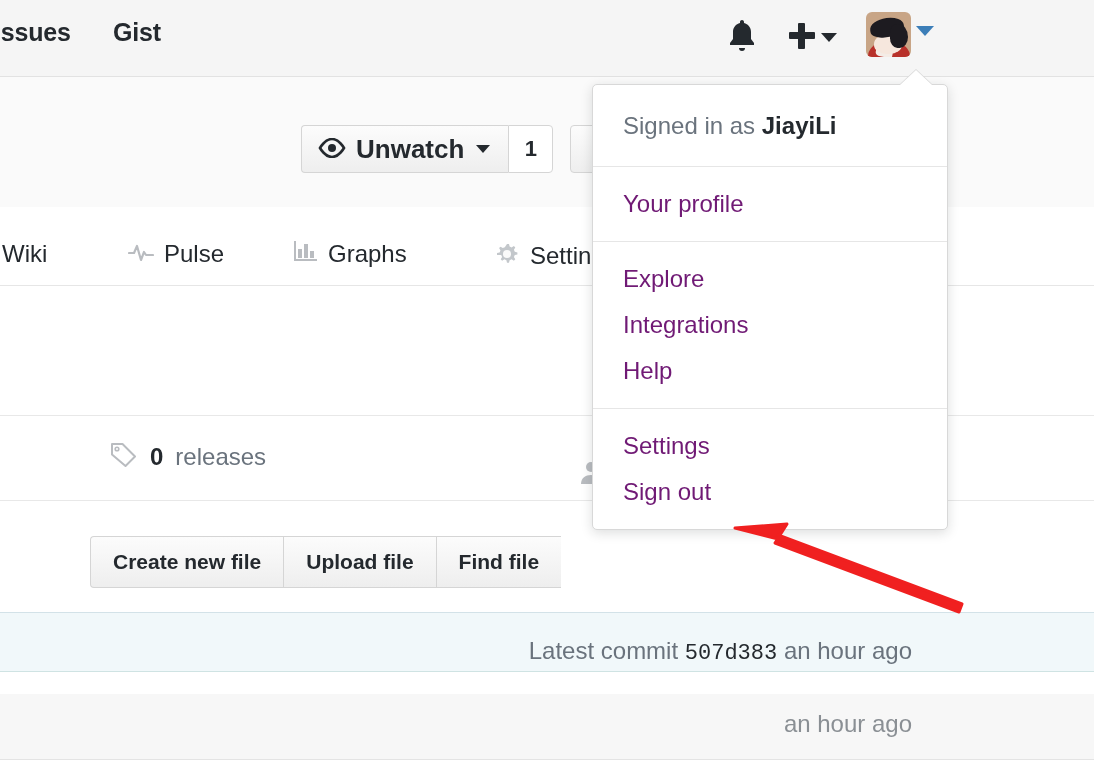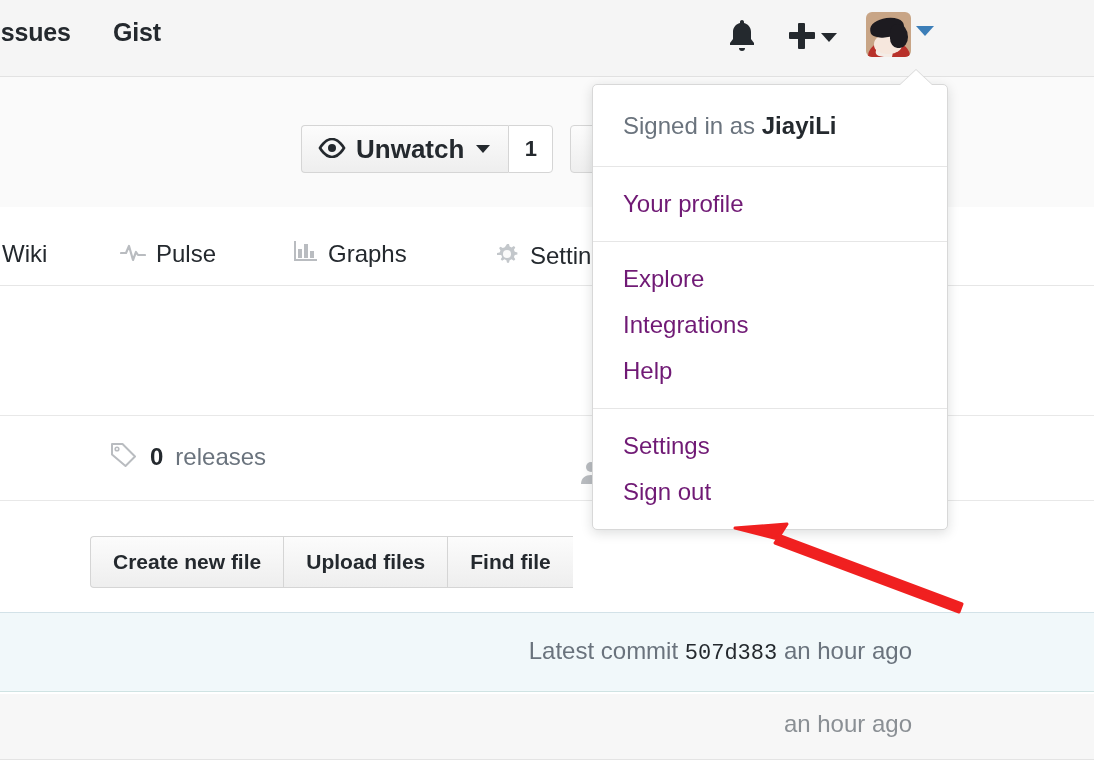--- a/index.html
+++ b/index.html
@@ -107,21 +107,21 @@
   #repo-tabs {
     position: absolute; left: 0; top: 153px; width: 1094px; height: 56px;
     border-bottom: 1px solid #e6e6e6;
   }
   .repo-tab {
     position: absolute; top: 10px;
     display: flex; align-items: center; gap: 10px;
     font-size: 24px; color: #24292e; white-space: nowrap; cursor: pointer;
   }
   #tab-wiki     { left: 2px; }
-  #tab-pulse    { left: 120px; }
+  #tab-pulse    { left: 128px; }
   #tab-graphs   { left: 294px; }
   #tab-settings { left: 494px; }
 
   
   #content-white { position: absolute; left: 0; top: 209px; width: 1094px; height: 130px; background: #fff; border-bottom: 1px solid #e8e8e8; }
 
   
   #releases-row {
     position: absolute; left: 0; top: 340px; width: 1094px; height: 84px;
     background: #fff; border-bottom: 1px solid #e8e8e8;
@@ -141,21 +141,21 @@
     height: 52px; padding: 0 22px;
     background: linear-gradient(#fcfcfc, #eeeeee);
     border: 1px solid #d5d5d5; border-right: none;
     font-size: 21px; font-weight: 700; color: #24292e;
     white-space: nowrap; cursor: pointer;
   }
   .fa-btn:first-child { border-radius: 4px 0 0 4px; }
 
   
   #commit-bar {
-    position: absolute; left: 0; top: 535px; width: 1094px; height: 80px;
+    position: absolute; left: 0; top: 535px; width: 1094px; height: 60px;
     background: #f1f8fa; border-top: 1px solid #d3e2e8; border-bottom: 1px solid #cfe3e3;
   }
   #commit-text {
     position: absolute; right: 182px; top: 24px;
     font-size: 24px; color: #6a737d; white-space: nowrap;
   }
   #commit-text .sha {
     font-family: "Liberation Mono", monospace;
     font-size: 22px; color: #24292e;
   }
@@ -305,21 +305,21 @@
       <div id="contrib-icon-partial">
         <svg width="26" height="26" viewBox="0 0 26 26">
           <circle cx="13" cy="8" r="5" fill="#b9bcc0"></circle>
           <path d="M3 25c0-6 4.5-9 10-9s10 3 10 9z" fill="#b9bcc0"></path>
         </svg>
       </div>
     </div>
 
     <div id="file-actions">
       <div class="fa-btn">Create new file</div>
-      <div class="fa-btn">Upload files</div>
+      <div class="fa-btn">Upload file</div>
       <div class="fa-btn">Find file</div>
     </div>
 
     <div id="commit-bar">
       <div id="commit-text">
         <span>Latest commit</span>
         <span class="sha">507d383</span>
         <span>an hour ago</span>
       </div>
     </div>

